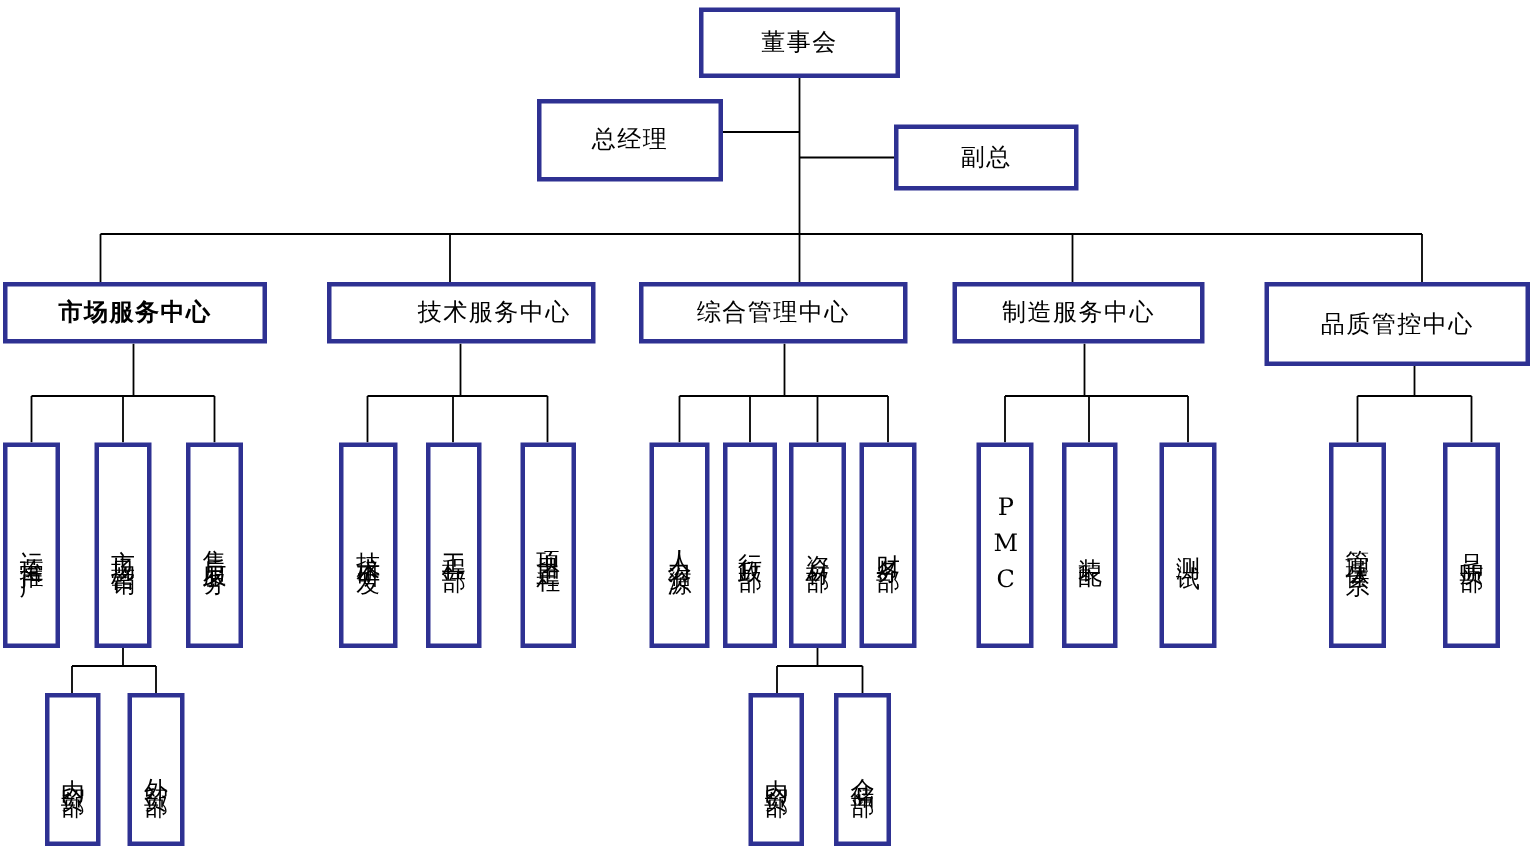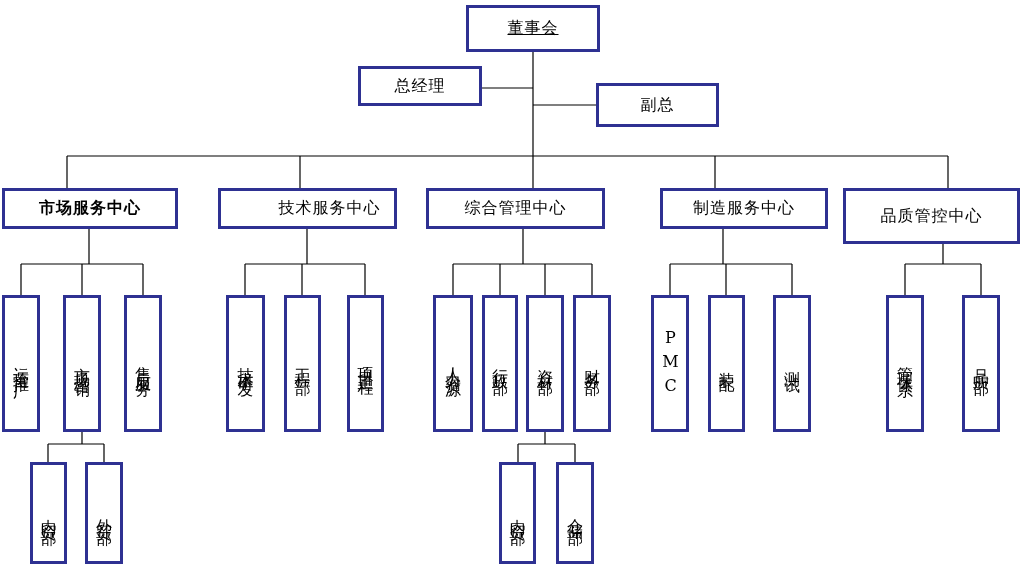--- a/index.html
+++ b/index.html
@@ -64,28 +64,28 @@
 
     <path d="M723 229 V264 M670 264 H792 M670 264 V295 M726 264 V295 M792 264 V295"></path>
 
     <path d="M943 229 V264 M905 264 H981 M905 264 V295 M981 264 V295"></path>
 
     <path d="M82 432 V444 M48 444 H104 M48 444 V462 M104 444 V462"></path>
 
     <path d="M545 432 V444 M518 444 H575 M518 444 V462 M575 444 V462"></path>
   </svg>
 
-  <div class="node hbox" style="left:466px;top:5px;width:134px;height:47px;text-decoration:underline;">董事会</div>
-  <div class="node hbox" style="left:358px;top:66px;width:124px;height:40px;">总经理</div>
+  <div class="node hbox" style="left:466px;top:5px;width:134px;height:47px;">董事会</div>
+  <div class="node hbox" style="left:358px;top:66px;width:124px;height:55px;">总经理</div>
   <div class="node hbox" style="left:596px;top:83px;width:123px;height:44px;">副总</div>
 
   <div class="node hbox" style="left:2px;top:188px;width:176px;height:41px;font-weight:bold;">市场服务中心</div>
   <div class="node hbox" style="left:218px;top:188px;width:179px;height:41px;padding-left:44px;">技术服务中心</div>
   <div class="node hbox" style="left:426px;top:188px;width:179px;height:41px;">综合管理中心</div>
-  <div class="node hbox" style="left:635px;top:188px;width:168px;height:41px;margin-left:25px;">制造服务中心</div>
+  <div class="node hbox" style="left:635px;top:188px;width:168px;height:41px;">制造服务中心</div>
   <div class="node hbox" style="left:843px;top:188px;width:177px;height:56px;">品质管控中心</div>
 
   <div class="node vbox" style="left:2px;top:295px;width:38px;height:137px;">运营推广</div>
   <div class="node vbox" style="left:63px;top:295px;width:38px;height:137px;">市场营销</div>
   <div class="node vbox" style="left:124px;top:295px;width:38px;height:137px;">售后服务</div>
 
   <div class="node vbox" style="left:226px;top:295px;width:39px;height:137px;">技术研发</div>
   <div class="node vbox" style="left:284px;top:295px;width:37px;height:137px;">工程部</div>
   <div class="node vbox" style="left:347px;top:295px;width:37px;height:137px;">项目工程</div>
 

